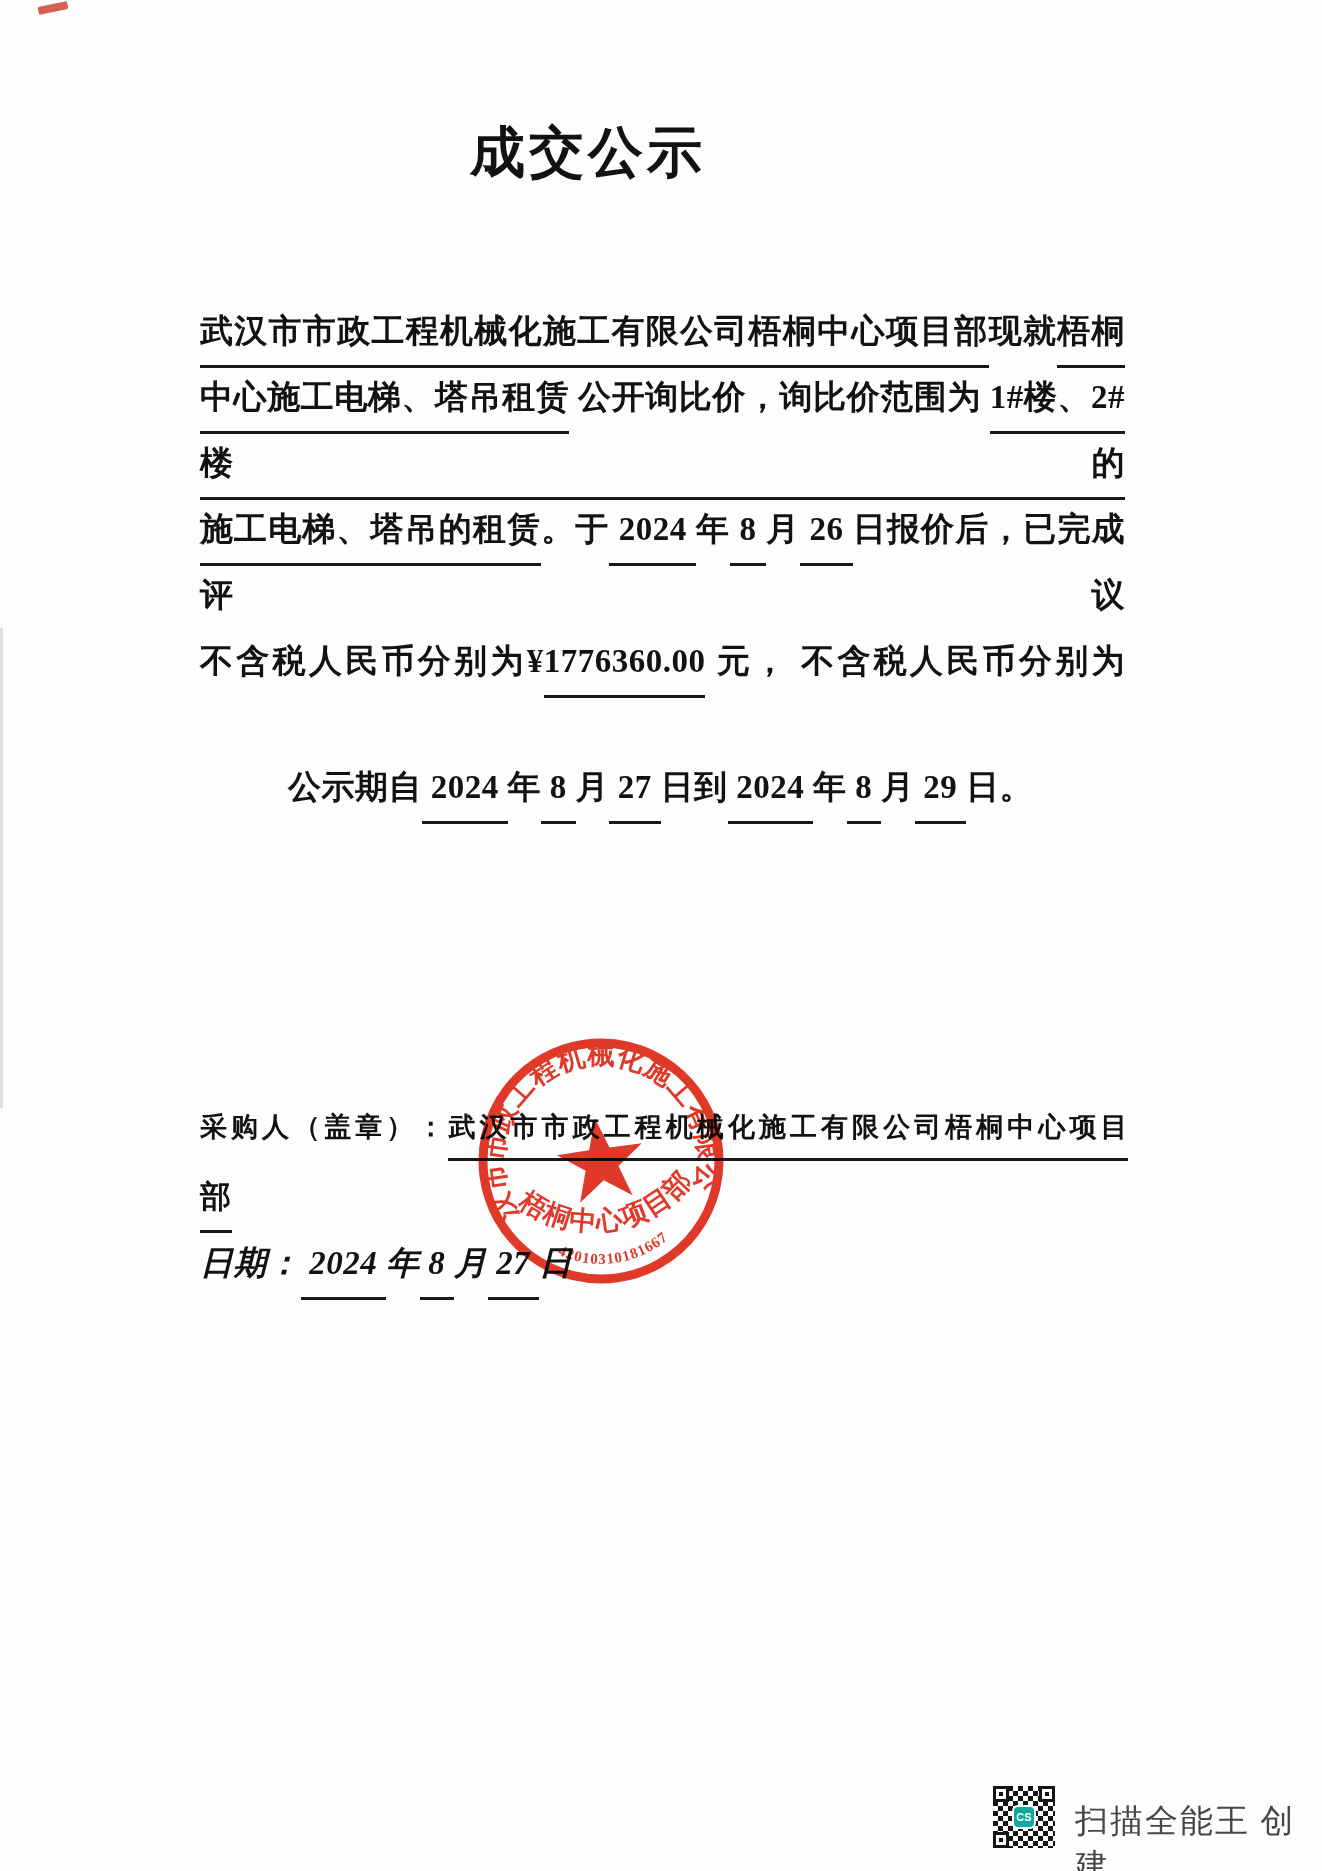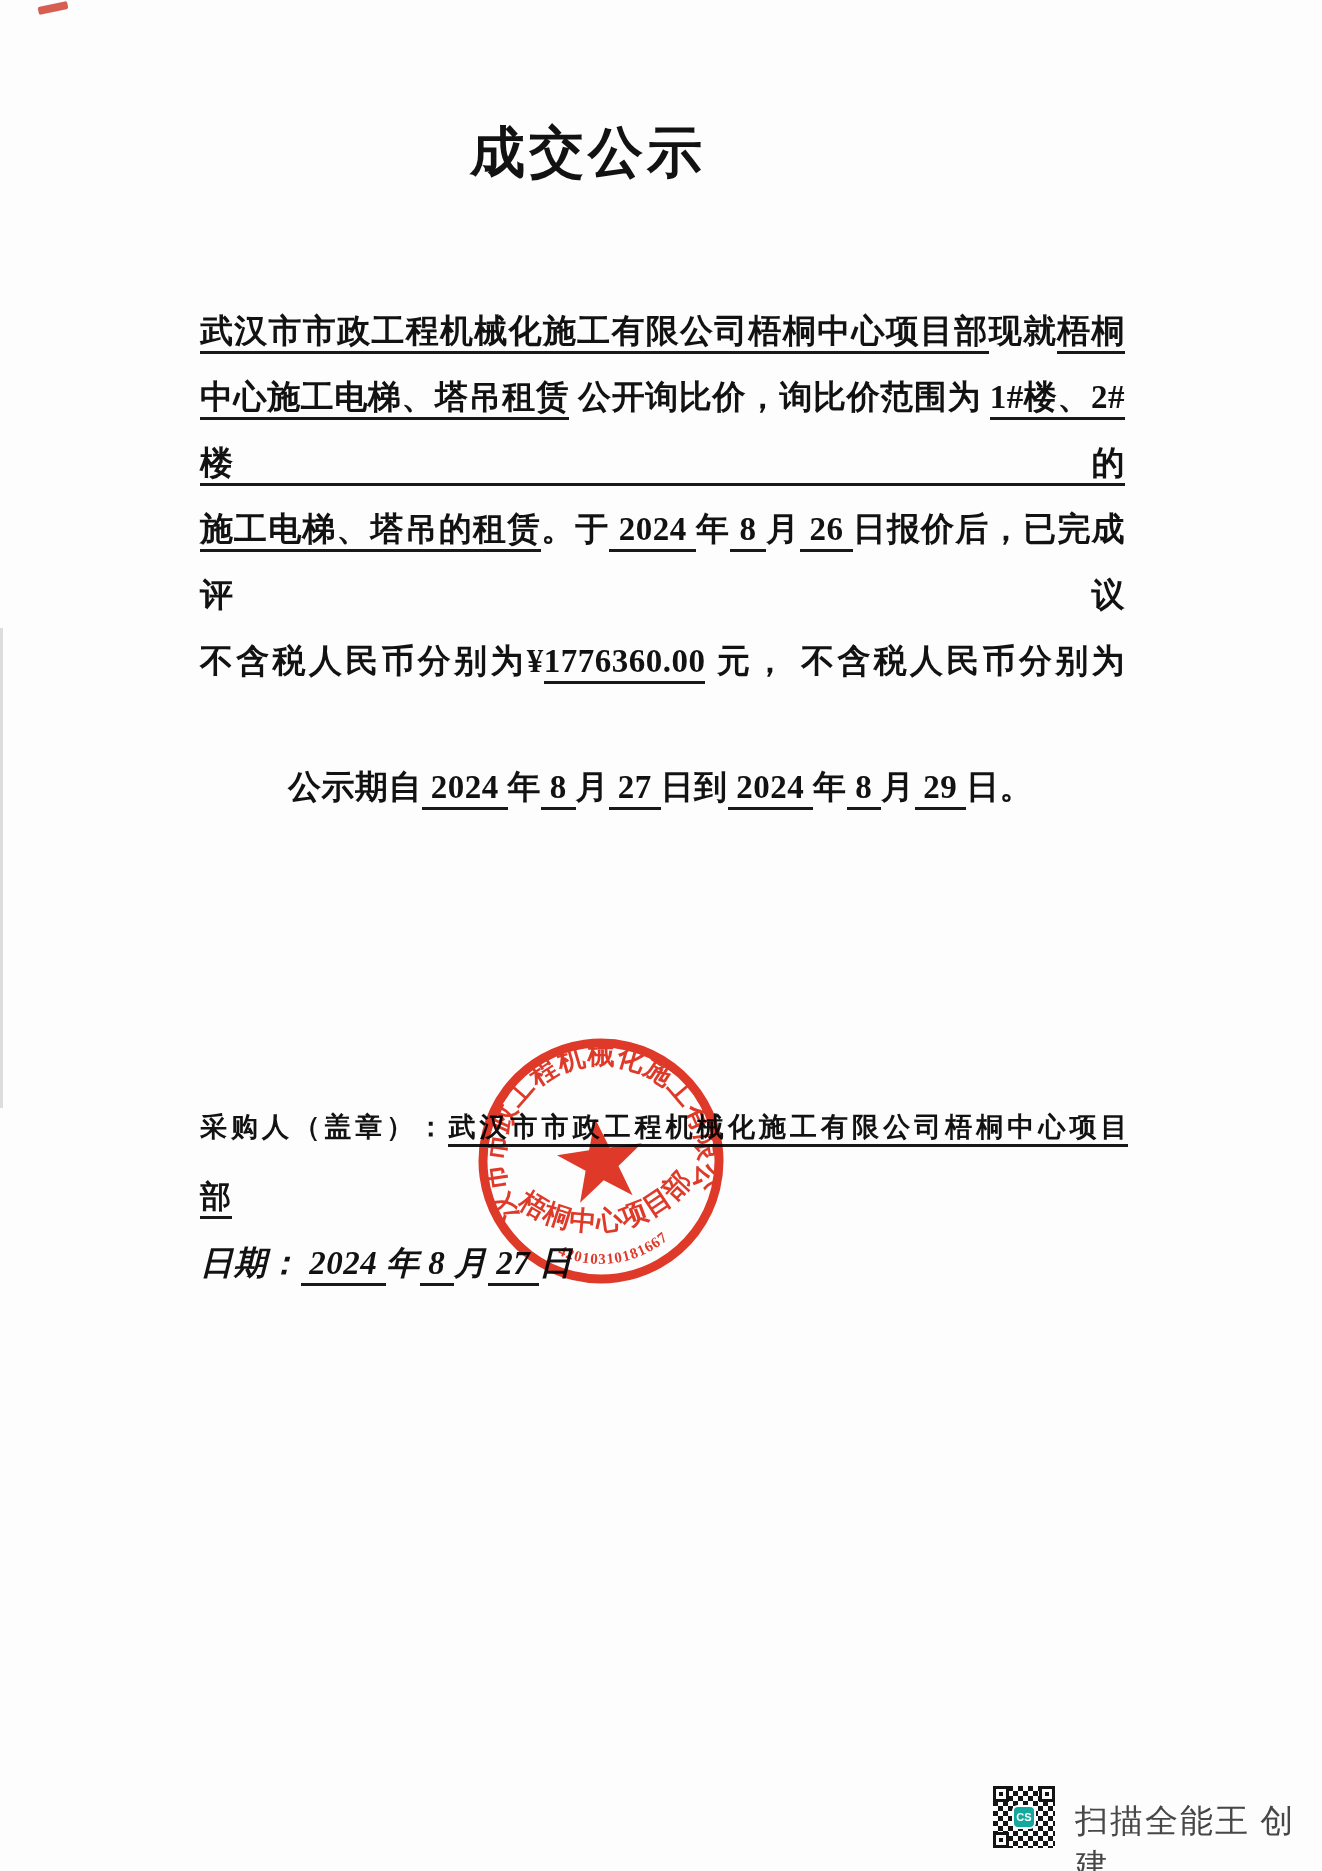--- a/index.html
+++ b/index.html
@@ -20,21 +20,21 @@
   
   .para{
     position:absolute;left:200px;width:925px;
     font-size:33px;font-weight:600;line-height:66px;
     letter-spacing:.5px;
   }
   #para1{top:298px;}
   #period{top:754px;text-indent:88px;}
   .line{display:block;}
   .line.just{text-align:justify;text-align-last:justify;}
-  .u{border-bottom:3px solid #191919;padding-bottom:2px;}
+  .u{border-bottom:3px solid #191919;padding-bottom:16px;}
   
   #purchaser1{top:1094px;font-size:27px;width:928px;text-align:justify;text-align-last:justify;}
   #purchaser2{top:1164px;font-size:31px;}
   #dateline{top:1230px;font-style:italic;}
   
   .stamp{
     position:absolute;left:451px;top:1011px;width:300px;height:300px;
     transform:rotate(-8deg);
     mix-blend-mode:multiply;opacity:.93;
   }

